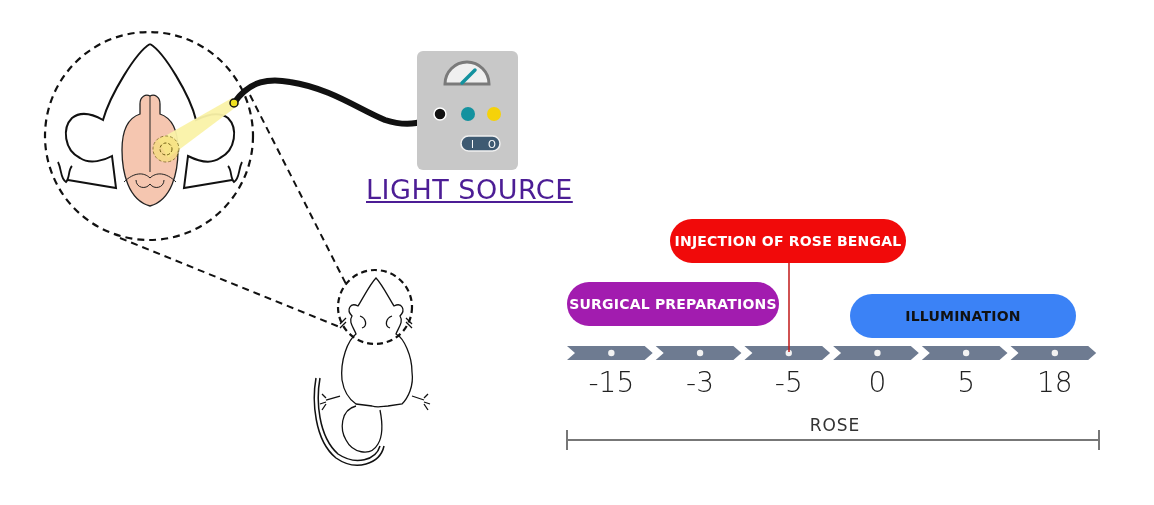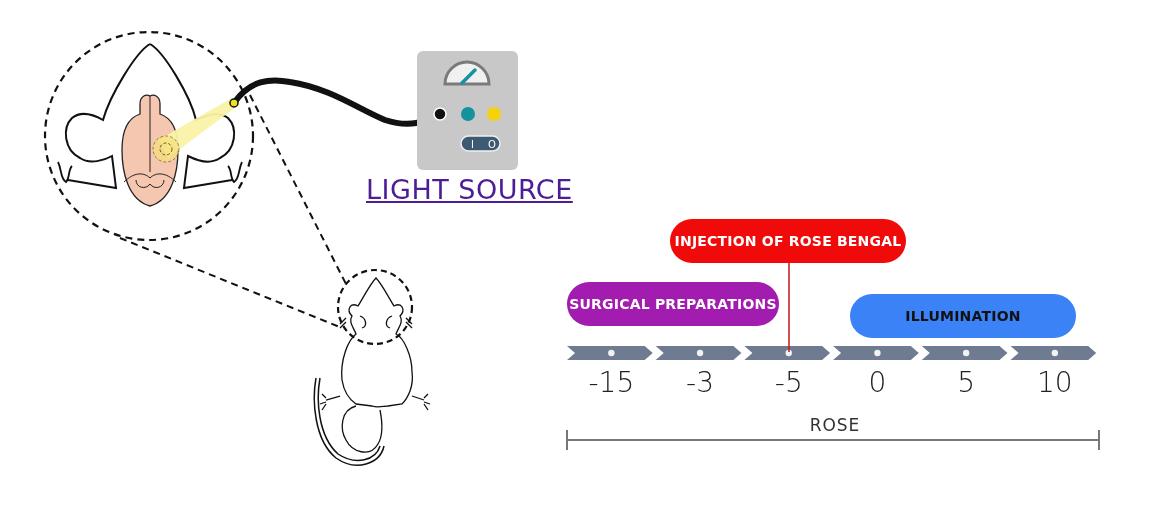--- a/index.html
+++ b/index.html
@@ -101,16 +101,16 @@
 <div class="pill" id="pill0" style="left: 567px; top: 282px; width: 212px; background: #a21caf; color: rgb(255, 255, 255);">SURGICAL PREPARATIONS</div>
 <div class="pill" id="pill1" style="left: 670px; top: 219px; width: 236px; background: rgb(241, 10, 10); color: rgb(255, 255, 255);">INJECTION OF ROSE BENGAL</div>
 <div class="pill" id="pill2" style="left: 850px; top: 282px; width: 226px; background: #3b82f6; color: rgb(17, 17, 17); margin-top: 12px;">ILLUMINATION</div>
 
 <div id="ticks">
     <div class="tick-label" style="left: 611.35px;">-15</div>
     <div class="tick-label" style="left: 700.05px;">-3</div>
     <div class="tick-label" style="left: 788.75px;">-5</div>
     <div class="tick-label" style="left: 877.45px;">0</div>
     <div class="tick-label" style="left: 966.15px;">5</div>
-    <div class="tick-label" style="left: 1054.85px;">10</div>
+    <div class="tick-label" style="left: 1054.85px;">18</div>
   </div>
 
 <div class="axis-label">ROSE</div>
 
 </body></html>

